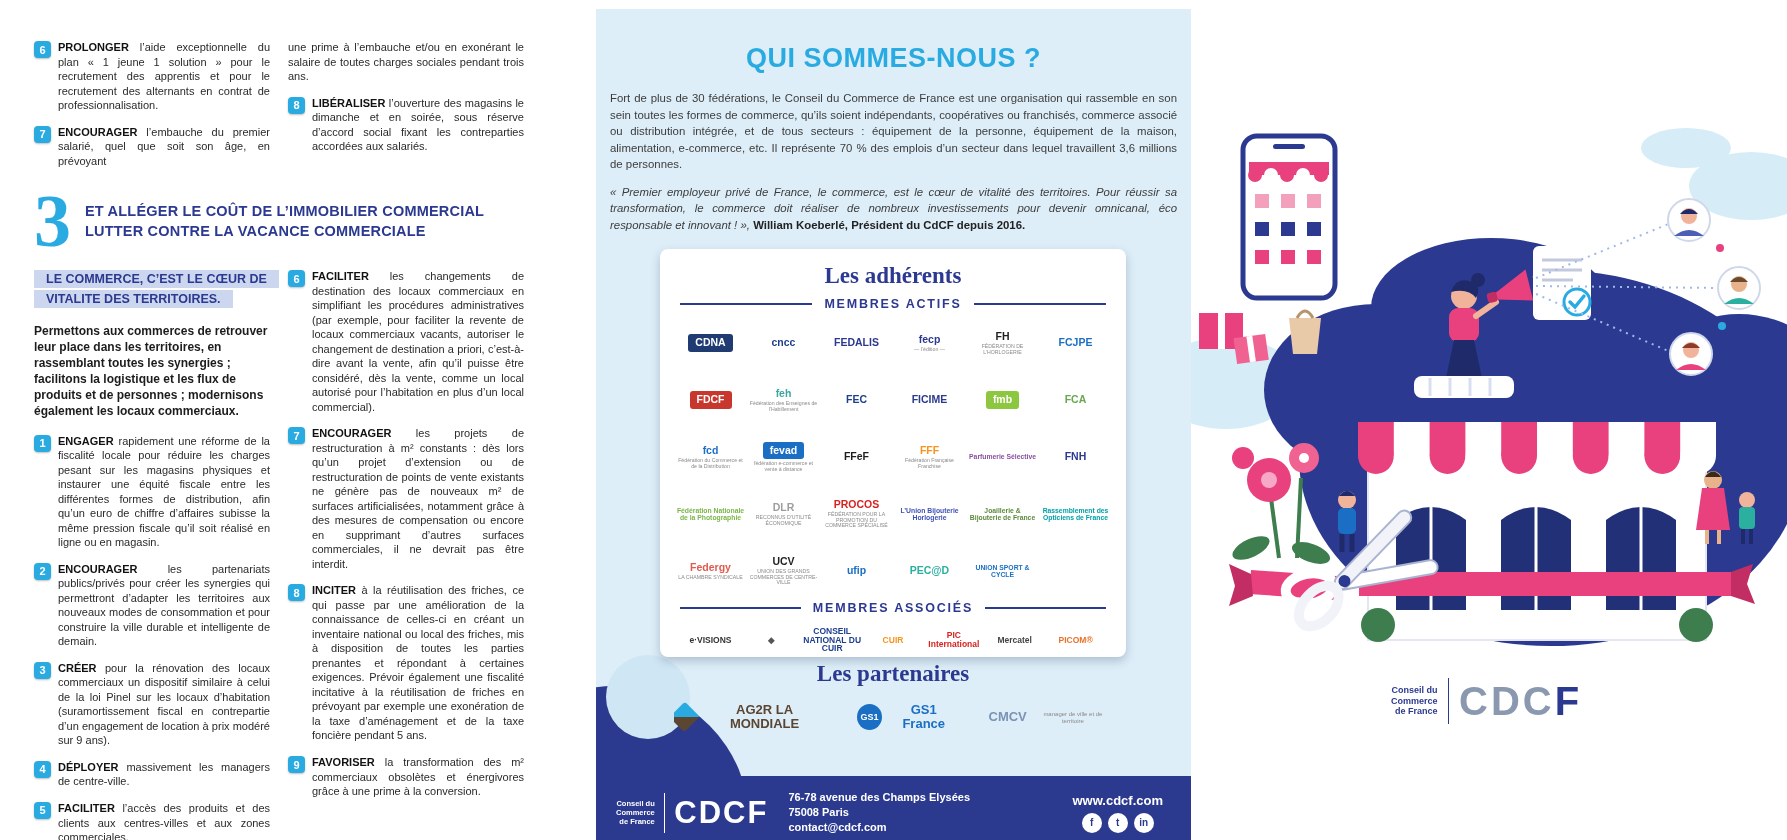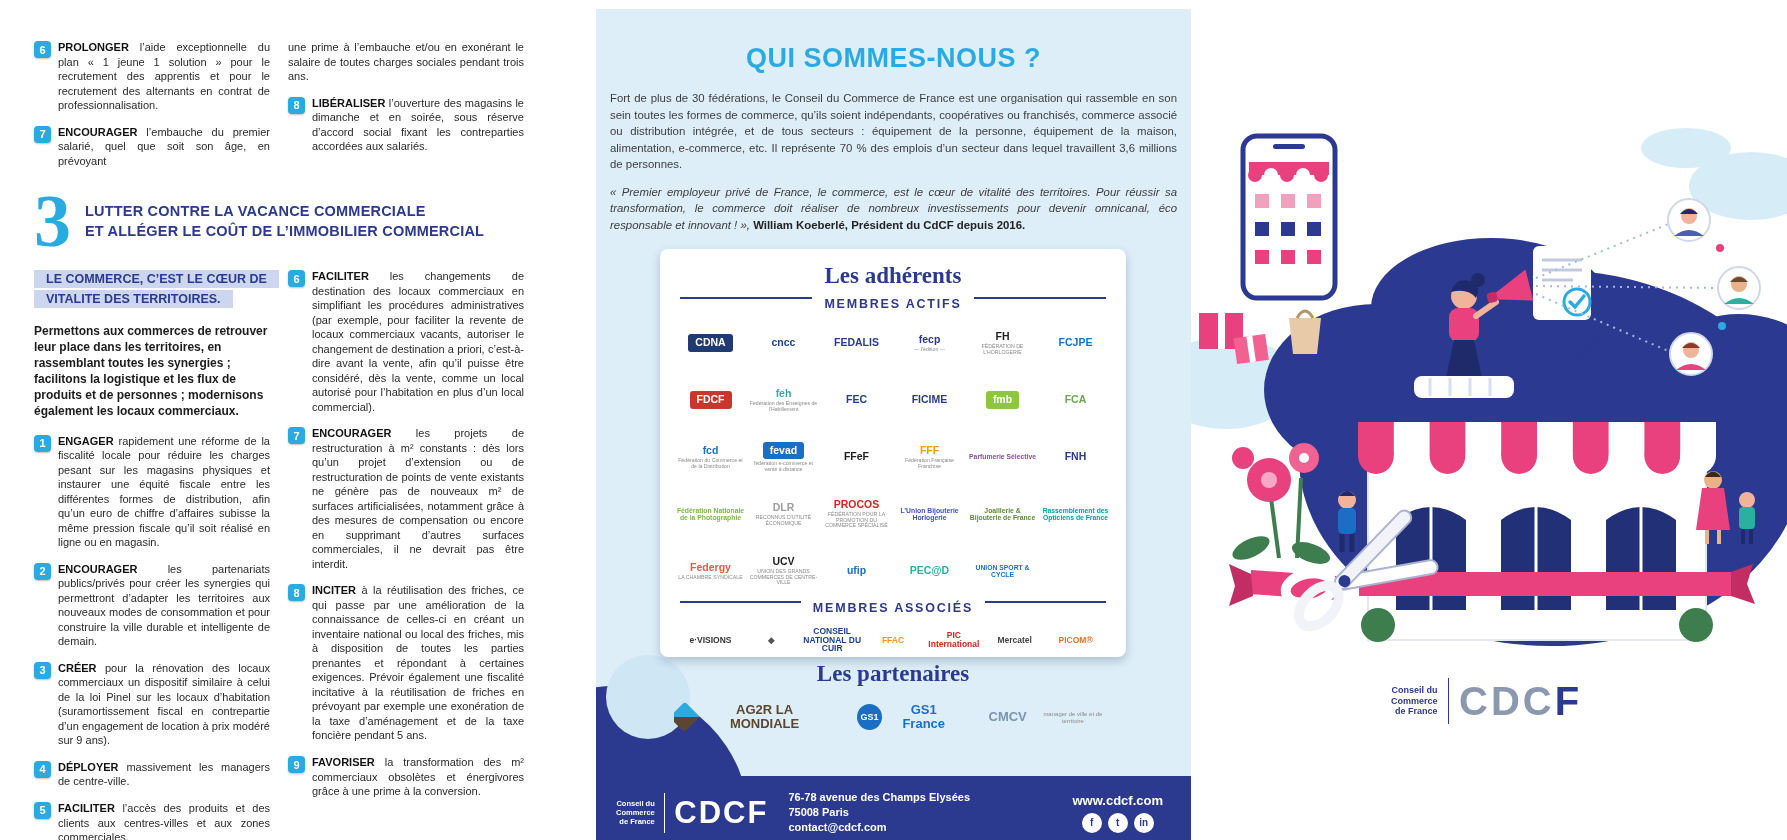--- a/index.html
+++ b/index.html
@@ -29,21 +29,21 @@
   .panel-mid { position:absolute; left:596px; top:9px; width:595px; height:840px; background:#ddeef8; padding-top:34px; }
   .panel-mid h1 { text-align:center; color:#29abe2; font-size:27px; font-weight:800; letter-spacing:.5px; margin-bottom:16px; }
   .panel-mid .p1 { margin:0 14px; font-size:11.4px; line-height:1.45; color:#3c3c3c; text-align:justify; }
   .panel-mid .p2 { margin:11px 14px 0 14px; font-size:11.4px; line-height:1.45; color:#3c3c3c; text-align:justify; }
   .panel-mid .p2 em { font-style:italic; }
   .panel-mid .p2 strong { font-style:normal; font-weight:bold; color:#222;margin-top:28px; }
 
   .card { position:absolute; left:64px; top:240px; width:466px; height:408px; background:#fff; border-radius:8px;
           box-shadow:0 4px 10px rgba(30,50,90,.25); padding:14px 14px 10px 14px; z-index:3; }
   .serif-title { font-family:"Liberation Serif", serif; font-weight:bold; color:#2b3990; font-size:23px; text-align:center; }
-  .divider { display:flex; gap:12px; margin:8px 6px; color:#2b3990; }
+  .divider { display:flex; align-items:center; gap:12px; margin:8px 6px; color:#2b3990; }
   .divider .line { flex:1; height:2px; background:#2b3990; }
   .divider span { font-size:12.5px; font-weight:600; letter-spacing:1.8px; }
   .logo-grid { display:grid; grid-template-columns:repeat(6,1fr); row-gap:13px; column-gap:4px; margin:10px 2px 6px 2px; }
   .logo-chip { height:44px; display:flex; flex-direction:column; align-items:center; justify-content:center; text-align:center; overflow:hidden; }
   .logo-main { font-weight:bold; font-size:10.5px; line-height:1.05; }
   .logo-main.small { font-size:6.8px; }
   .logo-main.boxed { padding:3px 7px; border-radius:3px; color:#fff; }
   .logo-sub { font-size:5.2px; color:#8a8a8a; line-height:1.1; margin-top:2px; max-width:70px; }
   .assoc-row { display:flex; justify-content:space-between; align-items:center; margin:8px 6px 4px 6px; }
   .assoc-row .logo-chip { height:34px; flex:1; }
@@ -104,22 +104,22 @@
           <p class="cont-p">une prime à l’embauche et/ou en exonérant le salaire de toutes charges sociales pendant trois ans.</p>
           <div class="item">
             <span class="badge">8</span>
             <p><b>LIBÉRALISER</b> l’ouverture des magasins le dimanche et en soirée, sous réserve d’accord social fixant les contreparties accordées aux salariés.</p>
           </div>
         </div>
     </div>
     <div class="section-head">
       <div class="big-num">3</div>
       <div class="sec-title">
+        <div>ET ALLÉGER LE COÛT DE L’IMMOBILIER COMMERCIAL</div>
         <div>LUTTER CONTRE LA VACANCE COMMERCIALE</div>
-        <div>ET ALLÉGER LE COÛT DE L’IMMOBILIER COMMERCIAL</div>
       </div>
     </div>
     <div class="two-col">
       <div class="col">
         <div><span class="highlight">LE COMMERCE, C’EST LE CŒUR DE VITALITE DES TERRITOIRES.</span></div>
         <p class="intro">Permettons aux commerces de retrouver leur place dans les territoires, en rassemblant toutes les synergies ; facilitons la logistique et les flux de produits et de personnes ; modernisons également les locaux commerciaux.</p>
         <div id="listColA">
             <div class="item">
               <span class="badge">1</span>
               <p><b>ENGAGER</b> rapidement une réforme de la fiscalité locale pour réduire les charges pesant sur les magasins physiques et instaurer une équité fiscale entre les différentes formes de distribution, afin qu’un euro de chiffre d’affaires subisse la même pression fiscale qu’il soit réalisé en ligne ou en magasin.</p>
@@ -289,21 +289,21 @@
           <div class="logo-chip">
             <span class="logo-main" style="color: rgb(51, 51, 51);">e·VISIONS</span>
           </div>
           <div class="logo-chip">
             <span class="logo-main" style="color: rgb(85, 85, 85);">◆</span>
           </div>
           <div class="logo-chip">
             <span class="logo-main small" style="color: rgb(29, 63, 143);">CONSEIL NATIONAL DU CUIR</span>
           </div>
           <div class="logo-chip">
-            <span class="logo-main" style="color: rgb(247, 148, 29);">FFAC</span>
+            <span class="logo-main" style="color: rgb(247, 148, 29);">CUIR</span>
           </div>
           <div class="logo-chip">
             <span class="logo-main small" style="color: rgb(214, 35, 31);">PIC International</span>
           </div>
           <div class="logo-chip">
             <span class="logo-main" style="color: rgb(68, 68, 68);">Mercatel</span>
           </div>
           <div class="logo-chip">
             <span class="logo-main" style="color: rgb(232, 114, 42);">PICOM®</span>
           </div>

